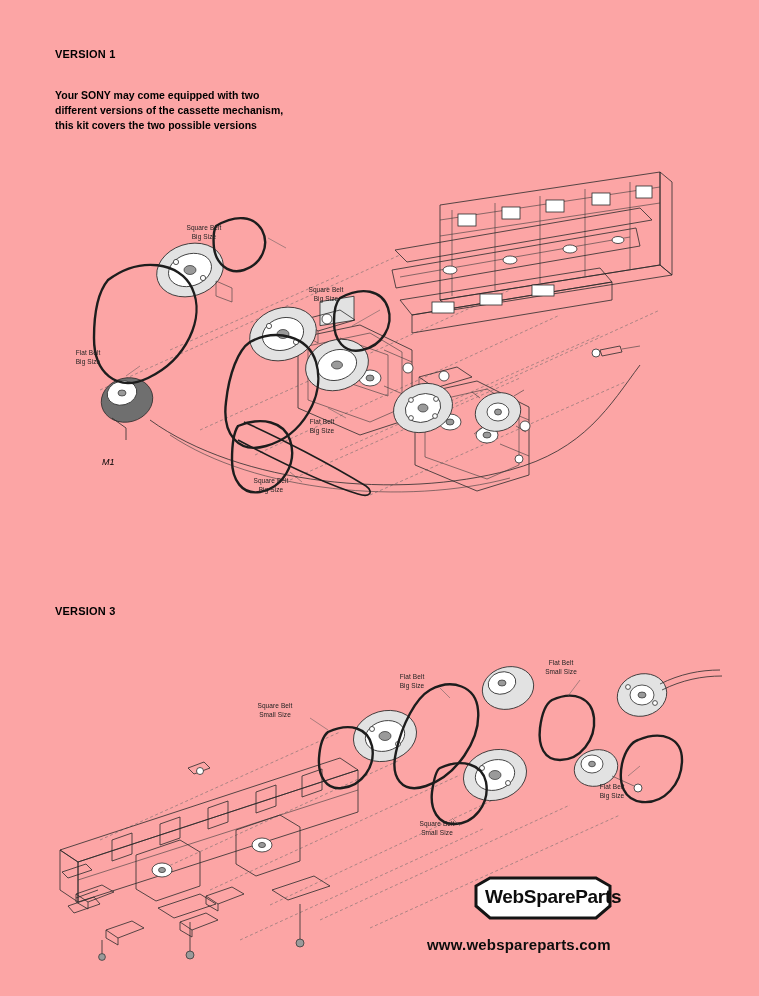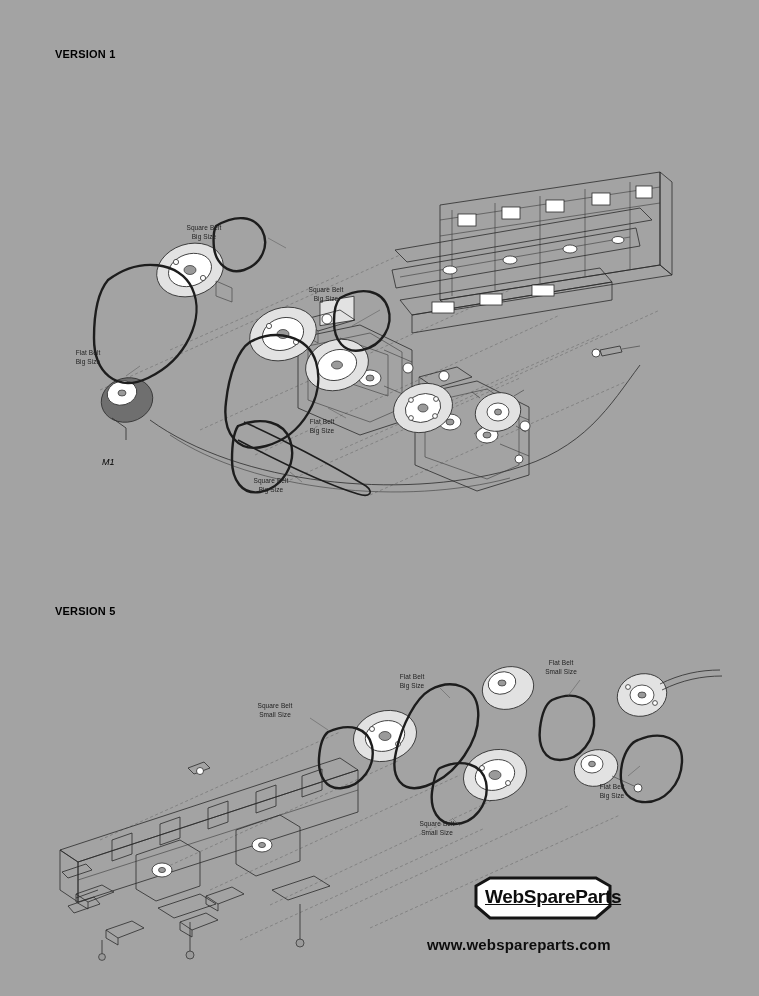--- a/index.html
+++ b/index.html
@@ -1,20 +1,20 @@
 <!DOCTYPE html>
 <html><head>
 <meta charset="utf-8">
 <style>
   html,body{margin:0;padding:0;background:#ffffff;}
   body{
     width:759px;height:996px;position:relative;overflow:hidden;
     font-family:"Liberation Sans", sans-serif;color:#111;
   }
-  .page{position:absolute;inset:0;background:#a3a3a3;}
+  .page{position:absolute;inset:0;background:#fca5a5;}
 
   
   .lbl{position:absolute;font-size:6.5px;line-height:1.35;color:#222;text-align:center;letter-spacing:.1px;}
   .ttl{position:absolute;font-weight:bold;font-size:11px;letter-spacing:.2px;color:#000;}
   .note{position:absolute;font-weight:bold;font-size:10.5px;line-height:1.45;color:#000;width:230px;}
   .mlabel{position:absolute;font-style:italic;font-size:9px;color:#000;}
 
   
   svg.art{position:absolute;overflow:visible;}
   .ln{fill:none;stroke:#2b2b2b;stroke-width:.8;}
@@ -24,30 +24,31 @@
   .belt{fill:none;stroke:#1d1d1d;stroke-width:2.4;}
   .beltthin{fill:none;stroke:#1d1d1d;stroke-width:1.6;}
   .fillw{fill:#ffffff;stroke:#2b2b2b;stroke-width:.8;}
   .fillgg{fill:#e2e2e2;stroke:#2b2b2b;stroke-width:.8;}
   .fillk{fill:#9a9a9a;stroke:#2b2b2b;stroke-width:.7;}
   .fdark{fill:#6f6f6f;stroke:#222;stroke-width:.7;}
 
   
   .brand{position:absolute;}
   .brandtxt{
-    position:absolute;font-weight:bold;font-size:19px;letter-spacing:-.3px;color:#0d0d0d;text-decoration:underline;
+    position:absolute;font-weight:bold;font-size:19px;letter-spacing:-.3px;color:#0d0d0d;
   }
   .url{position:absolute;font-weight:bold;font-size:15px;letter-spacing:.2px;color:#0d0d0d;}
 </style>
 </head>
 <body>
 
 <div class="page">
 
   <div class="ttl" style="left:55px;top:48px;">VERSION 1</div>
+  <div class="note" style="left:55px;top:88px;">Your SONY may come equipped with two different versions of the cassette mechanism, this kit covers the two possible versions</div>
 
   <svg class="art" style="left:40px;top:150px;" width="690" height="380" viewBox="0 0 690 380">
 
     <g>
       <path class="dash" d="M 60 240 L 360 105"></path>
       <path class="dash" d="M 160 280 L 470 140"></path>
       <path class="dash" d="M 215 305 L 520 165"></path>
       <path class="dash" d="M 130 200 L 300 125"></path>
       <path class="dash" d="M 300 300 L 560 185"></path>
       <path class="dash" d="M 250 330 L 480 228"></path>
@@ -209,21 +210,21 @@
   <div class="lbl" style="left:300px;top:286px;width:52px;white-space:pre-line;">Square Belt
 Big Size</div>
   <div class="lbl" style="left:62px;top:349px;width:52px;white-space:pre-line;">Flat Belt
 Big Size</div>
   <div class="lbl" style="left:296px;top:418px;width:52px;white-space:pre-line;">Flat Belt
 Big Size</div>
   <div class="lbl" style="left:242px;top:477px;width:58px;white-space:pre-line;">Square Belt
 Big Size</div>
   <div class="mlabel" style="left:102px;top:442px;margin-top:15px;">M1</div>
 
-  <div class="ttl" style="left:55px;top:605px;">VERSION 5</div>
+  <div class="ttl" style="left:55px;top:605px;">VERSION 3</div>
 
   <svg class="art" style="left:40px;top:640px;" width="690" height="340" viewBox="0 0 690 340">
 
     <g>
       <path class="dash" d="M 120 230 L 360 120"></path>
       <path class="dash" d="M 170 250 L 420 135"></path>
       <path class="dash" d="M 230 265 L 470 152"></path>
       <path class="dash" d="M 280 280 L 530 165"></path>
       <path class="dash" d="M 330 288 L 580 175"></path>
       <path class="dash" d="M 60 200 L 300 92"></path>

